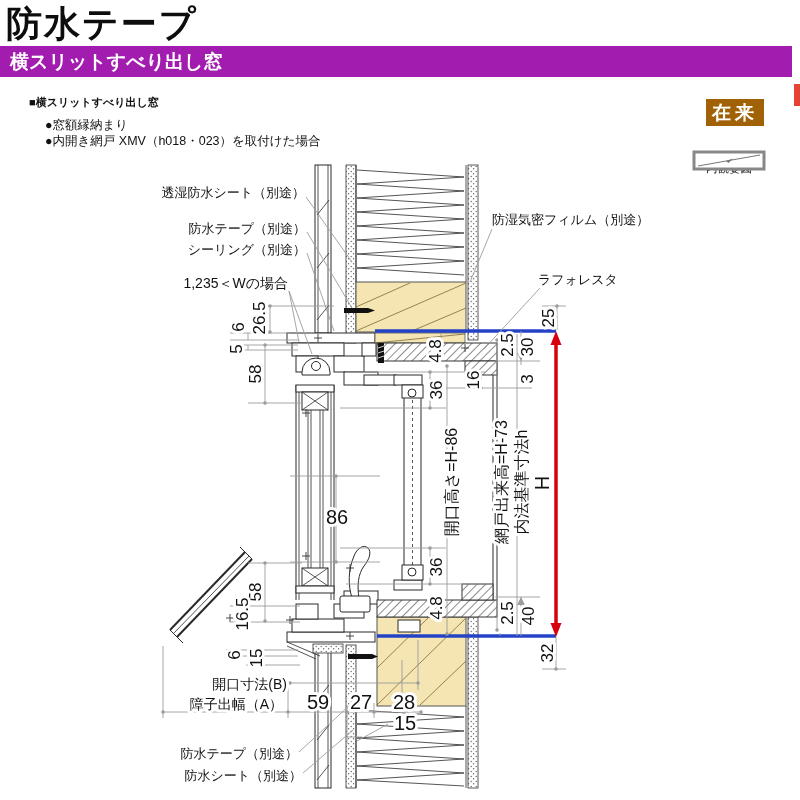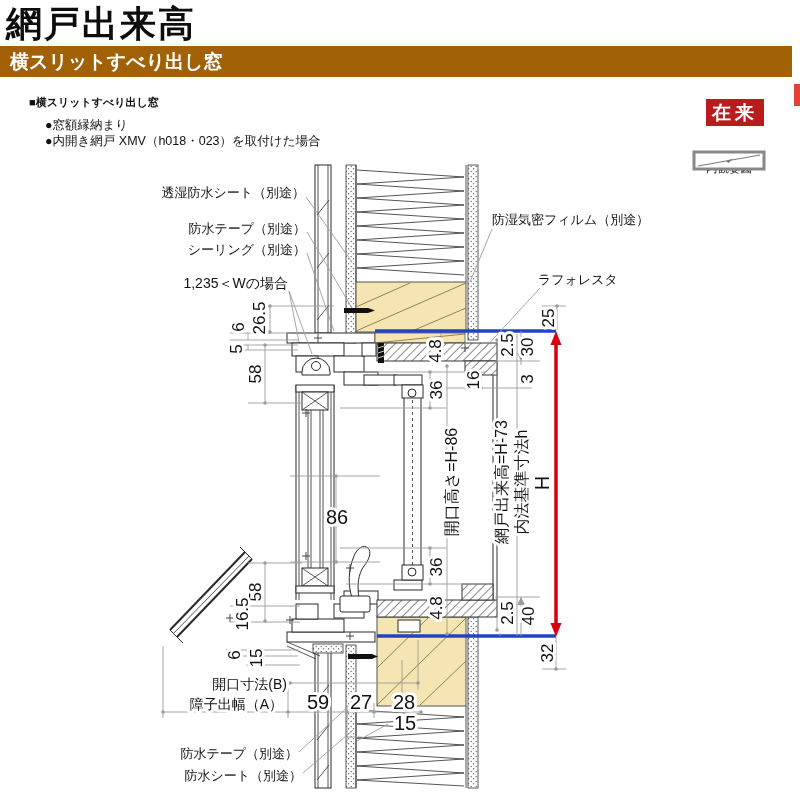--- a/index.html
+++ b/index.html
@@ -1,26 +1,26 @@
 <!DOCTYPE html>
 <html><head>
 <meta charset="utf-8">
 <style>
   html,body{margin:0;padding:0;background:#fff;}
   body{width:800px;height:800px;position:relative;overflow:hidden;
        font-family:"Liberation Sans",sans-serif;color:#111;}
   .abs{position:absolute;}
   .title{left:6px;top:0px;font-size:36px;font-weight:bold;color:#0d0d0d;letter-spacing:2px;}
-  .band{left:0;top:46px;width:792px;height:31px;background:#a16207;}
+  .band{left:0;top:46px;width:792px;height:31px;background:#a21caf;}
   .band-label{color:#fff;font-size:19px;font-weight:bold;line-height:31px;padding-left:10px;display:block;}
   .red-tab{right:0;top:84px;width:6px;height:22px;background:#e34234;}
   .section-head{left:29px;top:95px;font-size:11px;font-weight:bold;}
   .bullet{left:45px;font-size:12.5px;}
   .b1{top:117px;} .b2{top:133px;}
-  .badge{left:706px;top:99px;width:58px;height:27px;background:#b91c1c;color:#fff;
+  .badge{left:706px;top:99px;width:58px;height:27px;background:#a16207;color:#fff;
          font-size:19px;font-weight:bold;text-align:center;line-height:27px;letter-spacing:4px;}
   .elev{left:694px;top:137px;width:70px;text-align:center;font-size:11.5px;margin-top:24px;}
   svg{position:absolute;left:0;top:0;}
   svg text{font-family:"Liberation Sans",sans-serif;fill:#111;}
   .t-callout{font-size:13px;}
   .t-callout2{font-size:14px;}
   .t-dim{font-size:17px;}
   .t-big{font-size:20px;}
   .t-formula{font-size:16px;}
   .halo{paint-order:stroke;stroke:#fff;stroke-width:6px;stroke-linejoin:round;}
@@ -28,21 +28,21 @@
   .inkf{stroke:#2a2a2a;stroke-width:1;fill:#fff;}
   .thin{stroke:#2a2a2a;stroke-width:.8;fill:none;}
   .dim{stroke:#9c9c9c;stroke-width:.9;fill:none;}
   .lead{stroke:#9c9c9c;stroke-width:.9;fill:none;}
   .dot{fill:#9c9c9c;}
   .tri{fill:#9c9c9c;}
 </style>
 </head>
 <body>
 
-<div class="abs title">網戸出来高</div>
+<div class="abs title">防水テープ</div>
 <div class="abs band">
   <span class="band-label">横スリットすべり出し窓</span>
 </div>
 <div class="abs red-tab"></div>
 <div class="abs section-head">■横スリットすべり出し窓</div>
 <div class="abs bullet b1">●窓額縁納まり</div>
 <div class="abs bullet b2">●内開き網戸 XMV（h018・023）を取付けた場合</div>
 <div class="abs badge">在来</div>
 <div class="abs elev">内観姿図</div>
 

